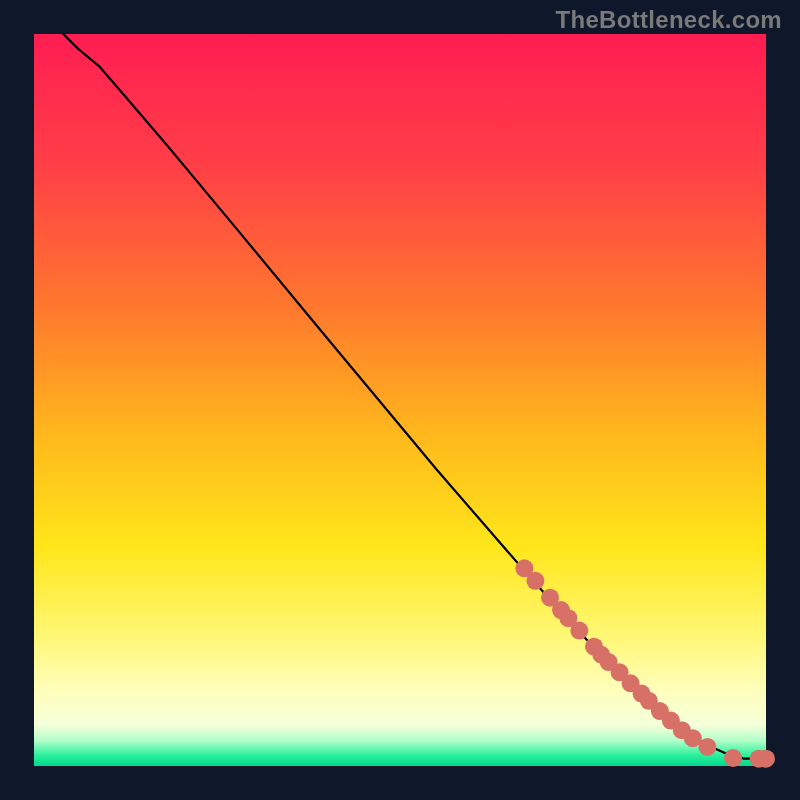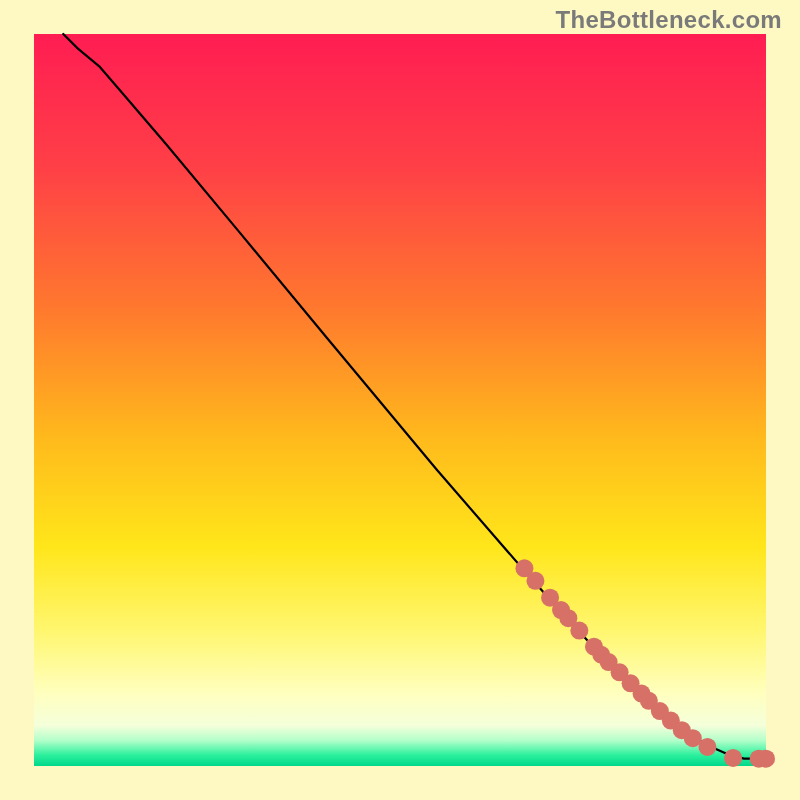--- a/index.html
+++ b/index.html
@@ -8,21 +8,21 @@
     width: 800px;
     height: 800px;
     overflow: hidden;
     background: #000;
     font-family: Arial, Helvetica, sans-serif;
   }
   .frame {
     position: relative;
     width: 800px;
     height: 800px;
-    background: #fef9c3;
+    background: #0f172a;
     text-align: right;
   }
   .watermark {
     position: absolute;
     top: 6px;
     right: 18px;
     color: #7a7a7a;
     font-size: 24px;
     font-weight: 600;
     letter-spacing: 0.3px;

